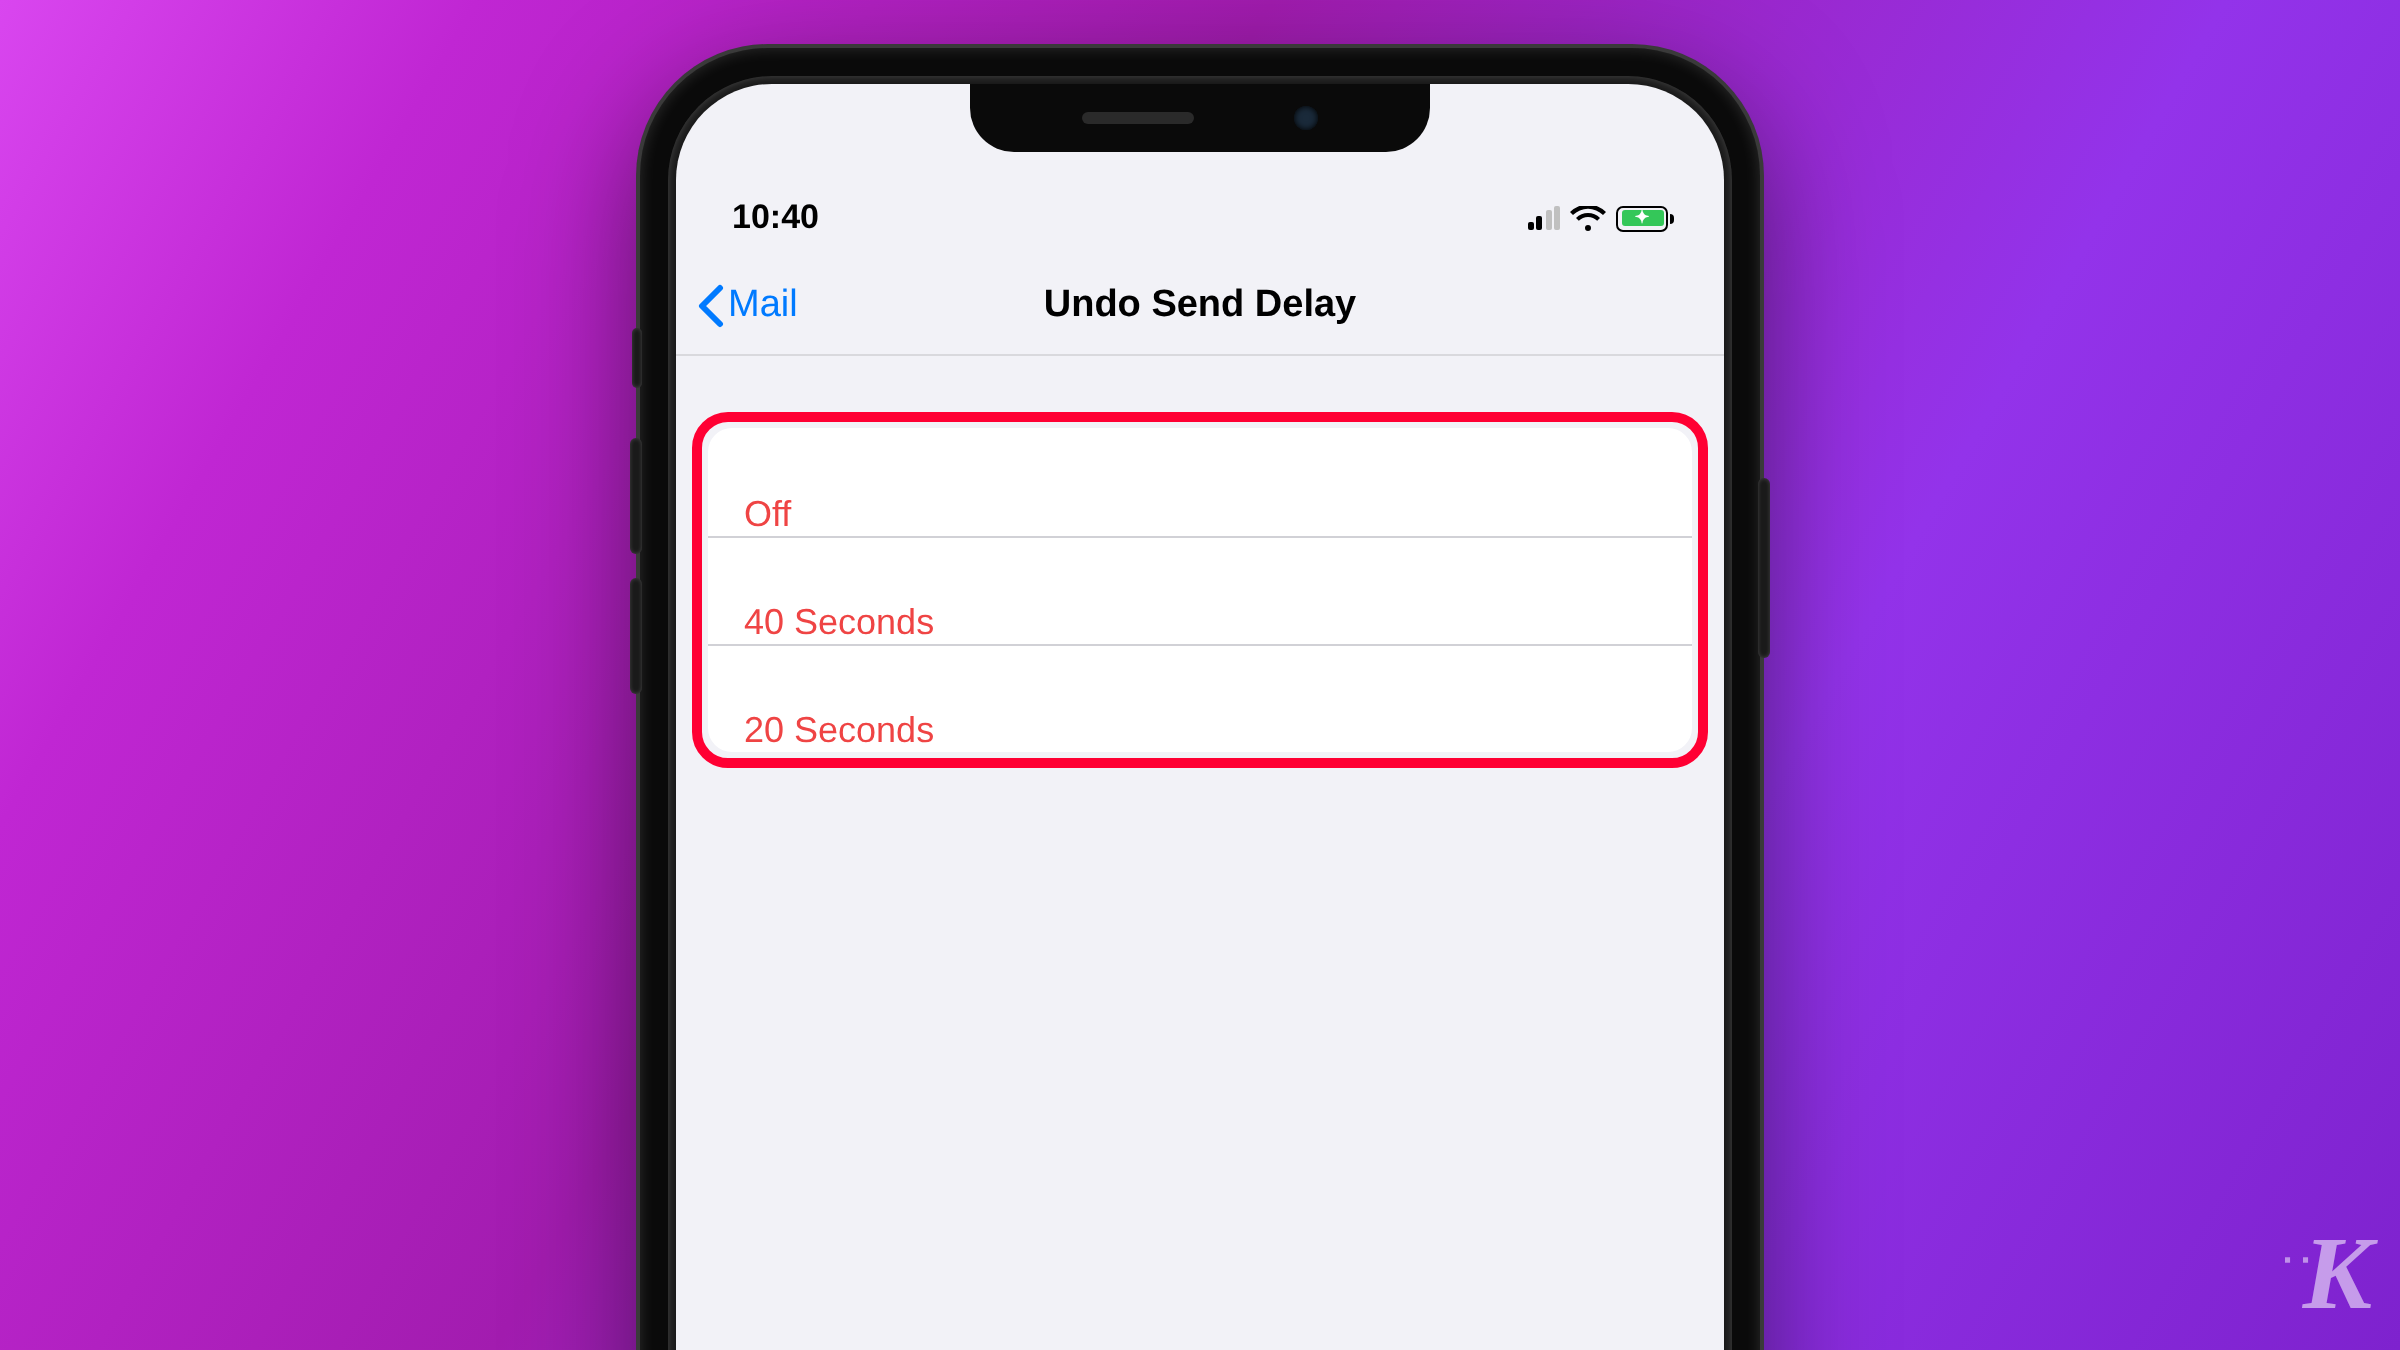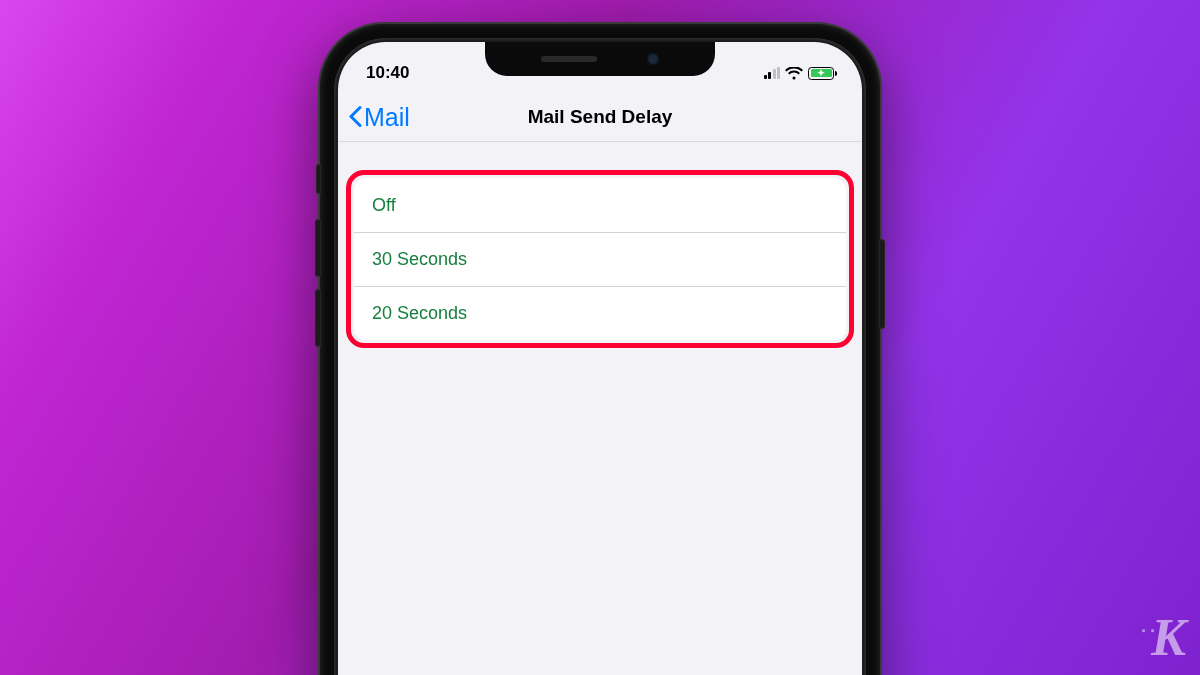--- a/index.html
+++ b/index.html
@@ -72,20 +72,21 @@
     
     .status-bar {
       height: 50px;
       display: flex;
       align-items: center;
       justify-content: space-between;
       padding: 12px 28px 0;
       font-weight: 600;
       font-size: 17px;
       color: #000;
+      margin-top: 36px;
     }
     .status-right { display: flex; align-items: center; gap: 5px; }
     .signal-bars { display: flex; align-items: flex-end; gap: 1.5px; height: 12px; }
     .signal-bars span { width: 3px; background: #000; border-radius: 1px; }
     .signal-bars span:nth-child(1){height:4px}
     .signal-bars span:nth-child(2){height:7px}
     .signal-bars span:nth-child(3){height:10px;background:#c0c0c0}
     .signal-bars span:nth-child(4){height:12px;background:#c0c0c0}
     .wifi-icon svg { display:block; }
     .battery {
@@ -110,21 +111,21 @@
       display: flex;
       align-items: center;
       justify-content: center;
       position: relative;
       border-bottom: 0.5px solid rgba(0,0,0,0.1);
     }
     .back-btn {
       position: absolute; left: 10px; top: 50%;
       transform: translateY(-50%);
       display: flex; align-items: center; gap: 2px;
-      color: #007aff; font-size: 25px;
+      color: #007aff; font-size: 19px;
       cursor: pointer;
     }
     .back-chevron svg { display:block; }
     .nav-title { font-size: 19px; font-weight: 600; color: #000; }
 
     
     .options-wrap {
       margin: 36px 16px 0;
       position: relative;
     }
@@ -136,26 +137,26 @@
       pointer-events: none;
       z-index: 5;
     }
     .options {
       background: #fff;
       border-radius: 12px;
       overflow: hidden;
     }
     .option-row {
       display: flex;
-      align-items: center;
+      align-items: flex-end;
       justify-content: space-between;
       padding: 0 18px;
       height: 54px;
       font-size: 18px;
-      color: #15803d;
+      color: #ef4444;
       border-top: 0.5px solid #d1d1d6;
       cursor: pointer;
     }
     .option-row:first-child { border-top: none; }
     .checkmark { color: #007aff; }
     .checkmark svg { display:block; }
 
     
     .watermark {
       position: absolute;
@@ -219,34 +220,34 @@
 
       <div class="nav-bar">
         <div class="back-btn">
           <span class="back-chevron">
             <svg width="14" height="22" viewBox="0 0 14 22">
                 <path d="M12 2 L3 11 L12 20" stroke="#007aff" stroke-width="3" fill="none" stroke-linecap="round" stroke-linejoin="round"></path>
               </svg>
           </span>
           <span>Mail</span>
         </div>
-        <div class="nav-title">Mail Send Delay</div>
+        <div class="nav-title">Undo Send Delay</div>
       </div>
 
       <div class="options-wrap">
         <div class="highlight-ring"></div>
         <div class="options">
 
           <div class="option-row">
             <span>Off</span>
           </div>
 
 
           <div class="option-row">
-            <span>30 Seconds</span>
+            <span>40 Seconds</span>
           </div>
 
           <div class="option-row">
             <span>20 Seconds</span>
           </div>
 
         </div>
       </div>
 
     </div>

